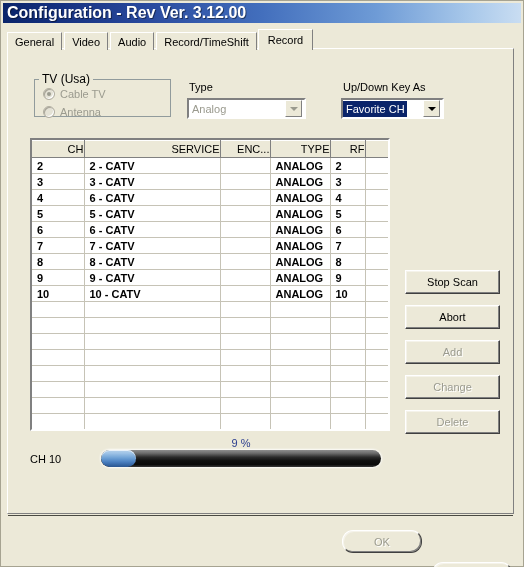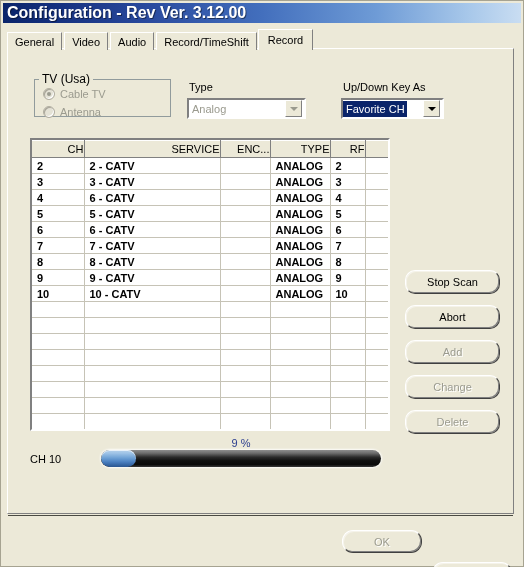--- a/index.html
+++ b/index.html
@@ -276,21 +276,20 @@
     font-family: "Liberation Sans", sans-serif;
   }
   .btn.disabled {
     color: #9b9b8f;
     text-shadow: 1px 1px 0 #ffffff;
   }
   .side-btn {
     left: 404px;
     width: 95px;
     height: 24px;
-    border-radius: 10px;
   }
 
   
   #ch-label {
     position: absolute;
     left: 29px; top: 452px;
     font-size: 11px;
     color: #000000;
     white-space: nowrap;
   }

